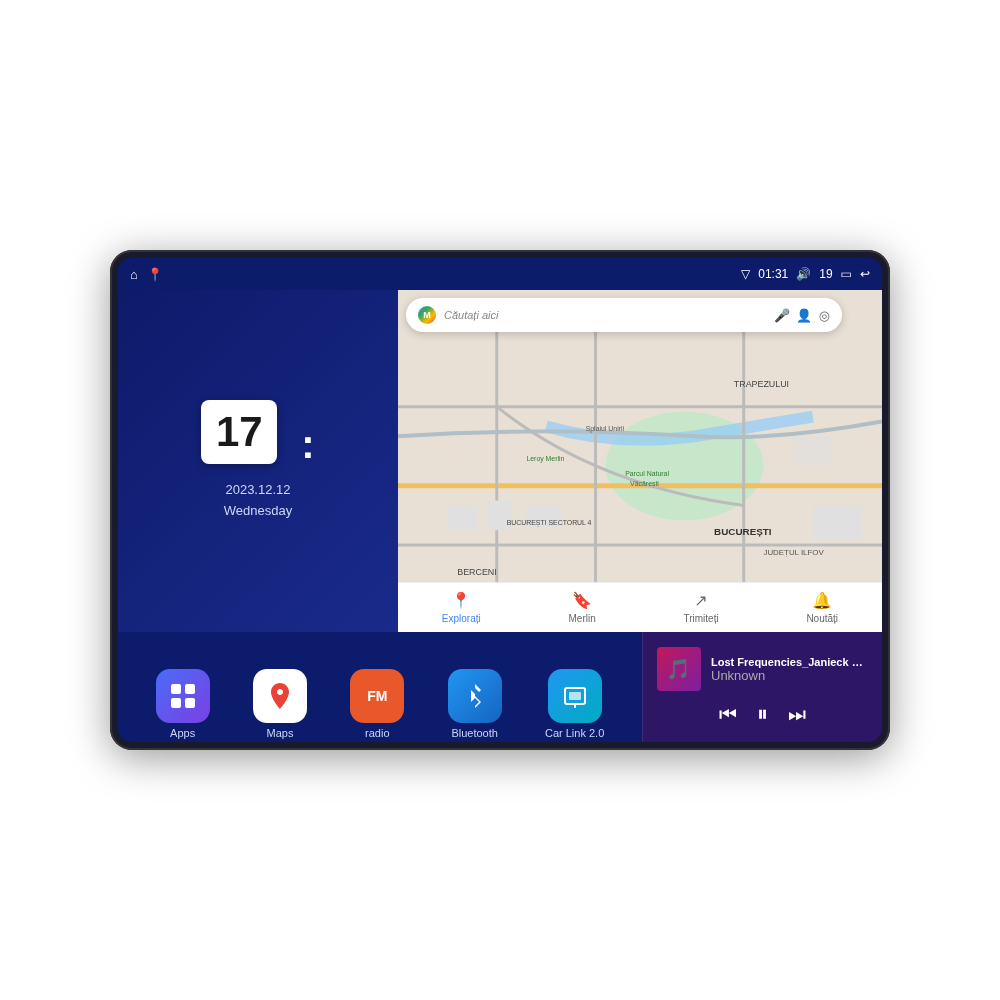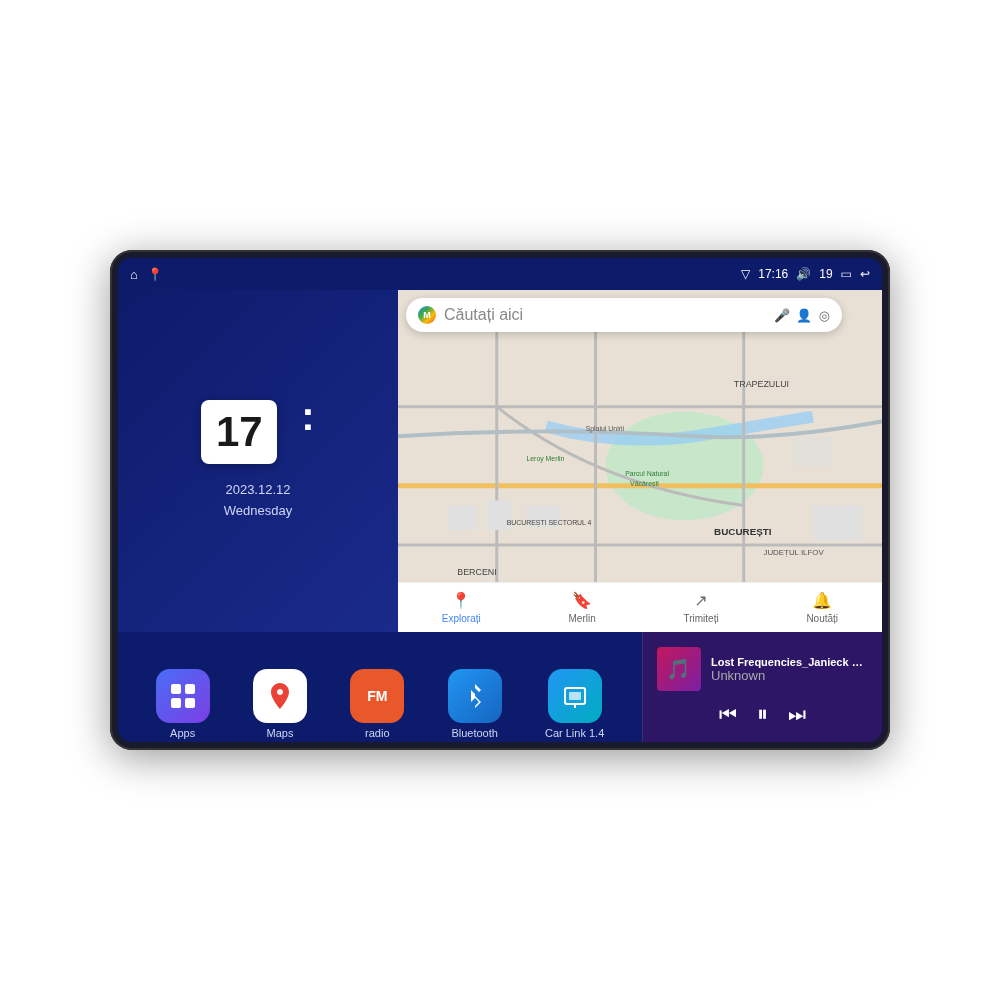--- a/index.html
+++ b/index.html
@@ -85,21 +85,21 @@
       display: flex;
       flex-direction: column;
       align-items: center;
       justify-content: center;
       padding: 20px;
       flex-shrink: 0;
     }
 
     .clock-display {
       display: flex;
-      align-items: flex-start;
+      align-items: flex-end;
       gap: 24px;
       margin-bottom: 16px;
     }
 
     .clock-card {
       background: #fff;
       color: #1a1a1a;
       border-radius: 8px;
       padding: 8px 14px;
       font-size: 42px;
@@ -163,22 +163,23 @@
       display: flex;
       align-items: center;
       justify-content: center;
       font-size: 9px;
       color: #fff;
       font-weight: bold;
     }
 
     .map-search-text {
       flex: 1;
-      font-size: 16px;
+      font-size: 11px;
       color: #888;
+      font-style: italic;
     }
 
     .map-search-icons {
       display: flex;
       gap: 6px;
       color: #666;
       font-size: 13px;
     }
 
     .map-nav-bar {
@@ -351,21 +352,21 @@
 <div class="device-outer">
   <div class="device-screen">
 
     <div class="status-bar">
       <div class="status-left">
         <span class="status-icon">⌂</span>
         <span class="status-icon">📍</span>
       </div>
       <div class="status-right">
         <span>▽</span>
-        <span>17:16</span>
+        <span>01:31</span>
         <span>🔊</span>
         <span>19</span>
         <span>▭</span>
         <span>↩</span>
       </div>
     </div>
 
     <div class="main-content">
 
       <div class="top-section">
@@ -495,21 +496,21 @@
           </div>
 
           <div class="app-item">
             <div class="app-icon carlink-icon">
               <svg width="28" height="28" viewBox="0 0 28 28" fill="white">
                 <rect x="4" y="6" width="20" height="16" rx="2" fill="none" stroke="white" stroke-width="2"></rect>
                 <rect x="8" y="10" width="12" height="8" rx="1" fill="white" opacity="0.7"></rect>
                 <line x1="14" y1="22" x2="14" y2="26" stroke="white" stroke-width="2"></line>
               </svg>
             </div>
-            <span class="app-label">Car Link 1.4</span>
+            <span class="app-label">Car Link 2.0</span>
           </div>
 
         </div>
 
         <div class="music-panel">
           <div class="music-info">
             <div class="music-thumb">🎵</div>
             <div class="music-details">
               <div class="music-title">Lost Frequencies_Janieck Devy-...</div>
               <div class="music-artist">Unknown</div>

